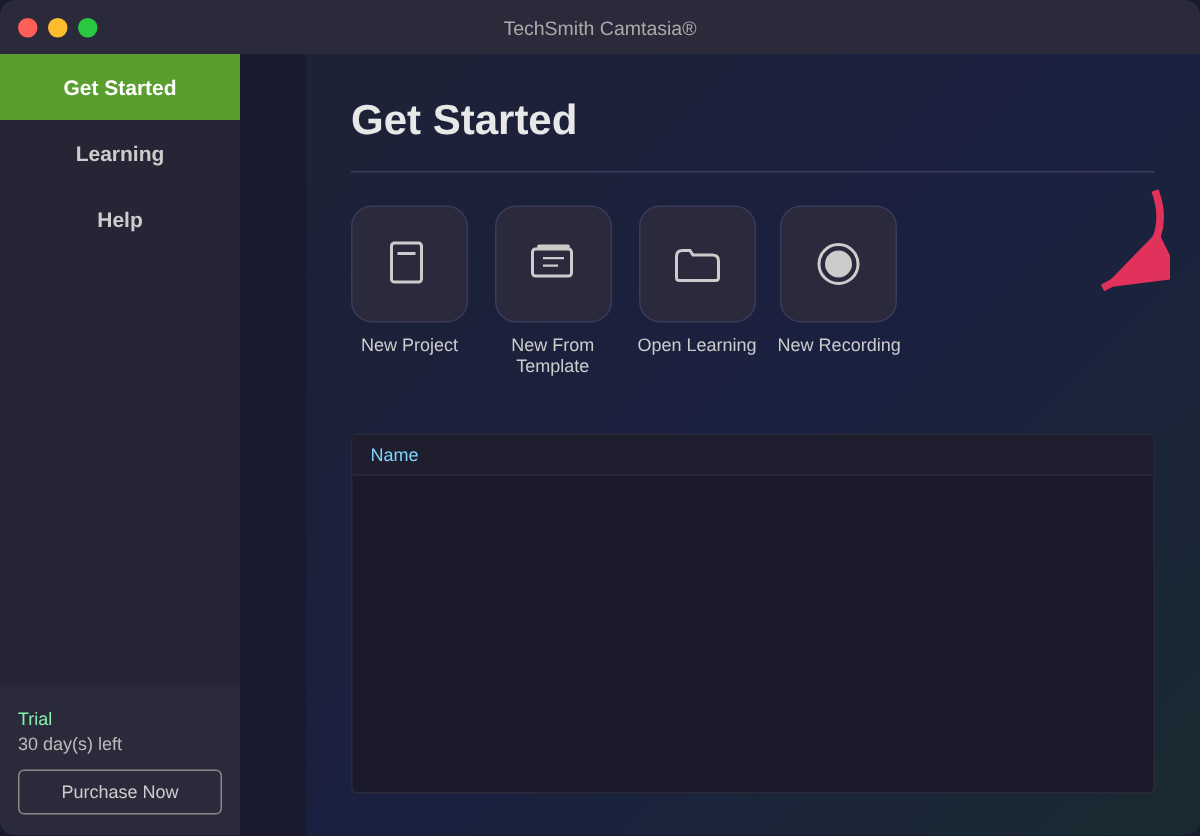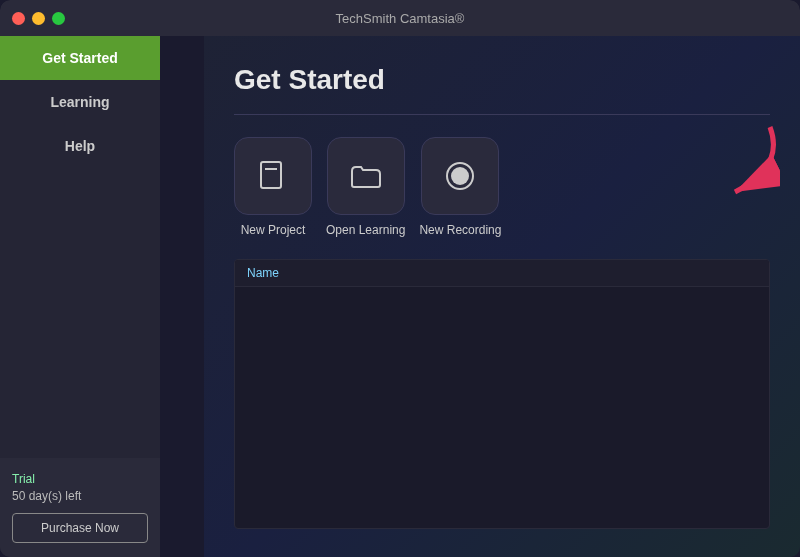--- a/index.html
+++ b/index.html
@@ -122,21 +122,21 @@
       height: 1px;
       background: #3a3a5a;
       margin-bottom: 22px;
       width: 100%;
     }
 
     
     .actions-row {
       display: flex;
       gap: 14px;
-      margin-bottom: 22px;
+      margin-bottom: 38px;
       align-items: flex-start;
       position: relative;
     }
     .action-btn {
       display: flex;
       flex-direction: column;
       align-items: center;
       gap: 8px;
       cursor: pointer;
     }
@@ -212,41 +212,52 @@
     </div>
     <div class="sidebar-item">
       <span>Learning</span>
     </div>
     <div class="sidebar-item">
       <span>Help</span>
     </div>
     <div class="sidebar-spacer"></div>
     <div class="sidebar-trial">
       <div class="trial-text">Trial</div>
-      <div class="trial-days">50 day(s) left</div>
+      <div class="trial-days">30 day(s) left</div>
       <button class="purchase-btn">Purchase Now</button>
     </div>
   </div>
 
   <div class="content">
     <h1 class="page-title">Get Started</h1>
     <div class="divider"></div>
 
     <div class="actions-row">
 
       <div class="action-btn">
         <div class="action-icon">
           <svg class="icon-svg" viewBox="0 0 38 38" fill="none" xmlns="http://www.w3.org/2000/svg">
             <rect x="7" y="5" width="20" height="26" rx="2" stroke="#ccc" stroke-width="2" fill="none"></rect>
             <line x1="11" y1="12" x2="23" y2="12" stroke="#ccc" stroke-width="2"></line>
           </svg>
         </div>
         <span class="action-label">New Project</span>
       </div>
 
+      <div class="action-btn">
+        <div class="action-icon">
+          <svg class="icon-svg" viewBox="0 0 38 38" fill="none" xmlns="http://www.w3.org/2000/svg">
+            <rect x="5" y="9" width="26" height="18" rx="2" stroke="#ccc" stroke-width="2" fill="none"></rect>
+            <rect x="8" y="6" width="22" height="3" rx="1.5" fill="#ccc"></rect>
+            <line x1="12" y1="15" x2="26" y2="15" stroke="#ccc" stroke-width="1.5"></line>
+            <line x1="12" y1="20" x2="22" y2="20" stroke="#ccc" stroke-width="1.5"></line>
+          </svg>
+        </div>
+        <span class="action-label">New From Template</span>
+      </div>
 
       <div class="action-btn">
         <div class="action-icon">
           <svg class="icon-svg" viewBox="0 0 38 38" fill="none" xmlns="http://www.w3.org/2000/svg">
             <path d="M5 14 Q5 10 9 10 L14 10 L16 13 L29 13 Q33 13 33 17 L33 28 Q33 30 31 30 L7 30 Q5 30 5 28 Z" stroke="#ccc" stroke-width="2" fill="none"></path>
           </svg>
         </div>
         <span class="action-label">Open Learning</span>
       </div>
 

